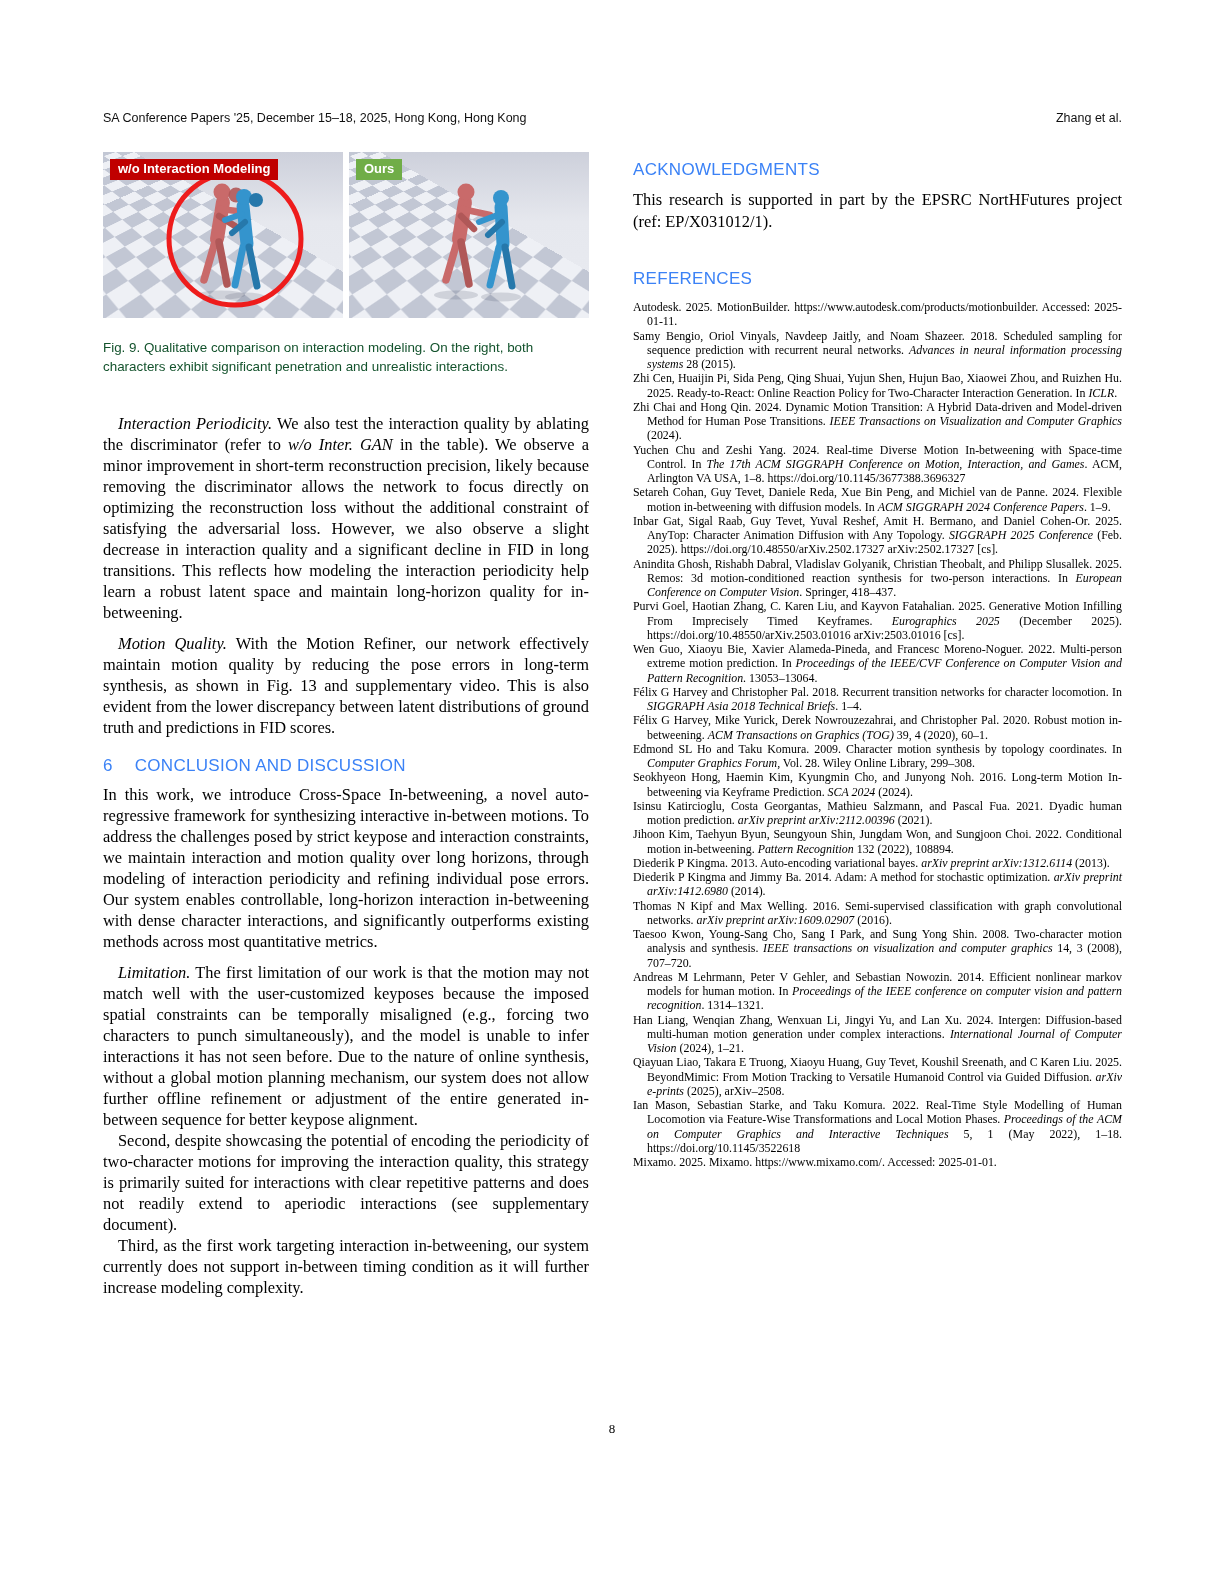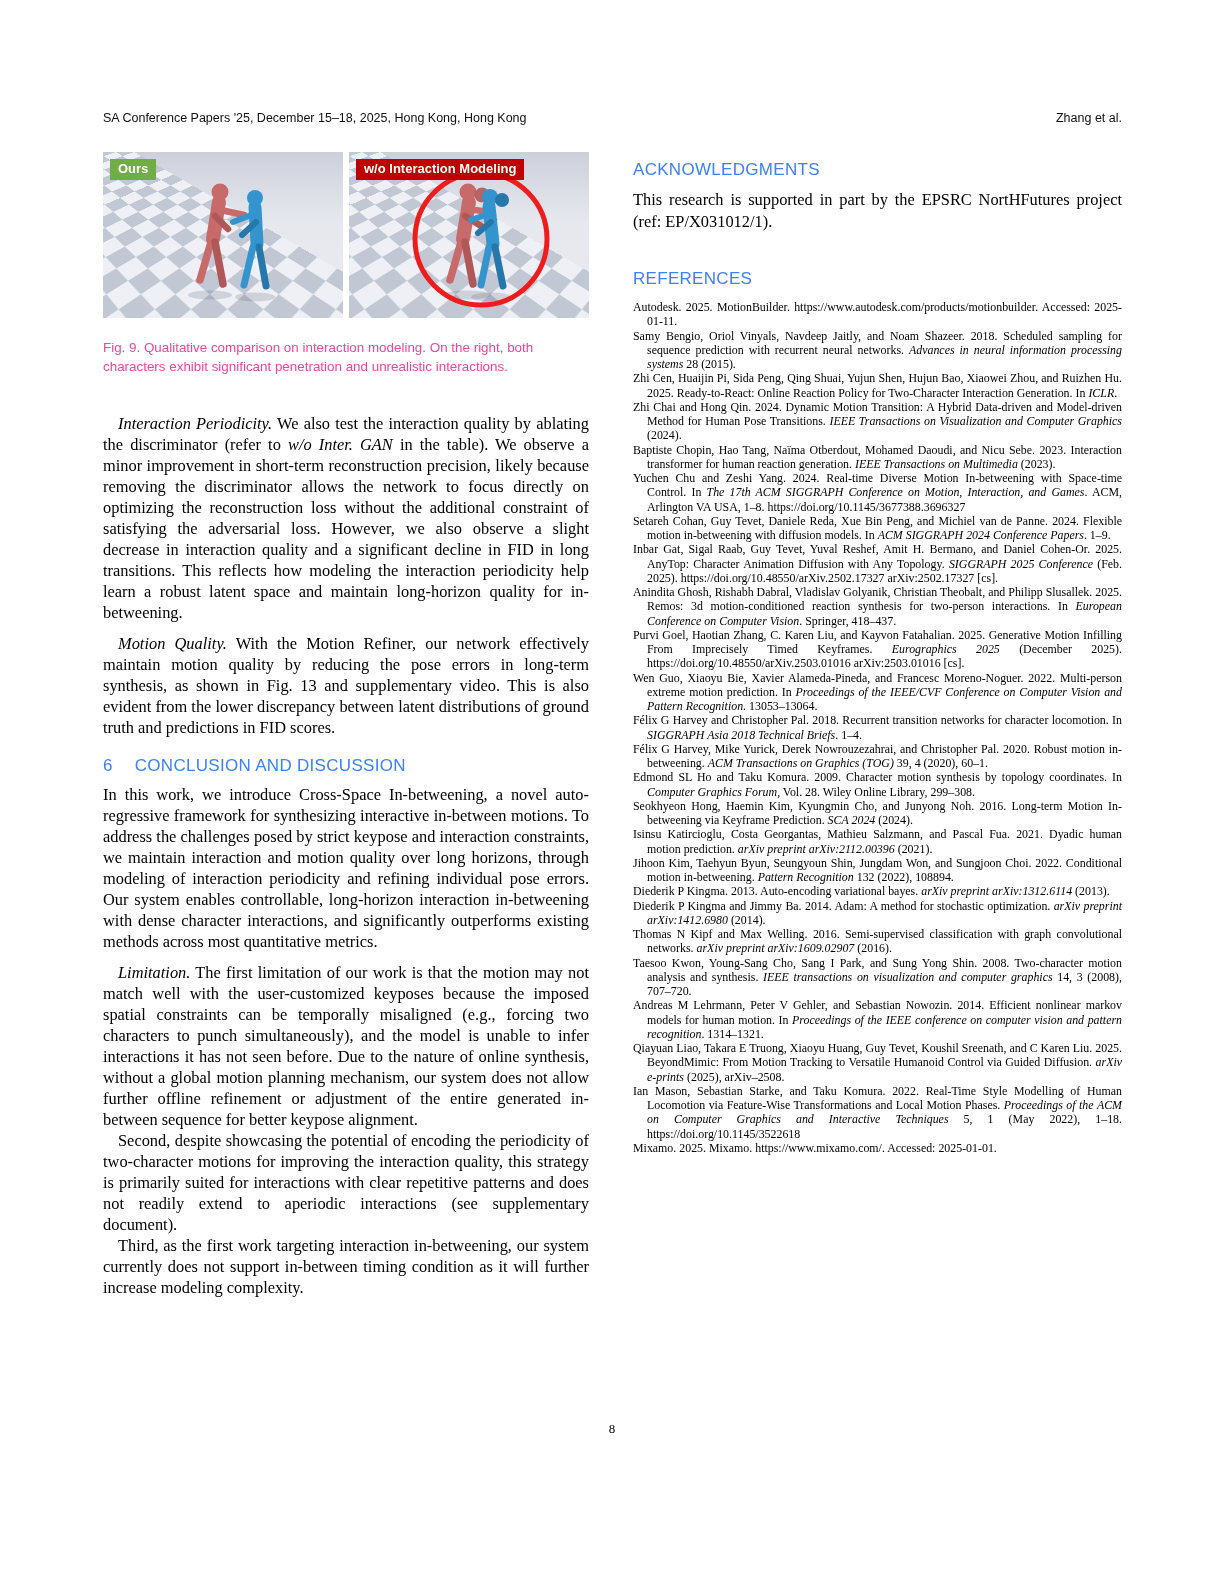--- a/index.html
+++ b/index.html
@@ -34,21 +34,21 @@
   .chars { position:absolute; left:0; top:0; width:100%; height:100%; }
   .badge {
     position:absolute; top:7px; left:7px; padding:2px 8px 3px;
     font-family:"Liberation Sans", sans-serif; font-weight:700; font-size:13px;
     color:#fff; line-height:16px; white-space:nowrap;
   }
 
   
   .caption {
     margin:20px 0 0; font-family:"Liberation Sans", sans-serif;
-    font-size:13.4px; line-height:19px; color:#ec4899; text-align:left;
+    font-size:13.4px; line-height:19px; color:#14532d; text-align:left;
   }
   .body { margin:0; font-size:16.4px; line-height:21px; text-align:justify; }
   .indent { text-indent:15px; }
   .it { font-style:italic; }
   .mt-para1 { margin-top:37px; }
   .mt-para2 { margin-top:10px; }
   .section-heading {
     margin:18px 0 0; font-family:"Liberation Sans", sans-serif;
     font-weight:400; font-size:17px; letter-spacing:0.3px; color:#3b82f6;
   }
@@ -79,45 +79,20 @@
     <span>Zhang et al.</span>
   </div>
 
   <div class="col col-left">
 
     <div class="figure">
       <div class="panel">
         <div class="floor"></div>
         <svg class="chars" viewBox="0 0 240 166">
           <g>
-            <ellipse cx="107" cy="143" rx="22" ry="4.5" fill="rgba(50,55,80,0.16)"></ellipse>
-            <path d="M116 50 L110 87" stroke="var(--red-char)" stroke-width="14" stroke-linecap="round" fill="none"></path>
-            <circle cx="117" cy="40" r="8.5" fill="var(--red-char)"></circle>
-            <path d="M113 57 L141 63" stroke="var(--red-char)" stroke-width="6.5" stroke-linecap="round" fill="none"></path>
-            <path d="M112 64 L125 77" stroke="var(--red-char-dark)" stroke-width="6.5" stroke-linecap="round" fill="none"></path>
-            <path d="M108 90 L97 128" stroke="var(--red-char)" stroke-width="7.5" stroke-linecap="round" fill="none"></path>
-            <path d="M112 90 L120 132" stroke="var(--red-char-dark)" stroke-width="7.5" stroke-linecap="round" fill="none"></path>
-          </g>
-          <g>
-            <ellipse cx="152" cy="145" rx="20" ry="4.5" fill="rgba(50,55,80,0.16)"></ellipse>
-            <path d="M152 55 L154 92" stroke="var(--blue-char)" stroke-width="13" stroke-linecap="round" fill="none"></path>
-            <circle cx="152" cy="46" r="8" fill="var(--blue-char)"></circle>
-            <path d="M151 62 L130 70" stroke="var(--blue-char)" stroke-width="6" stroke-linecap="round" fill="none"></path>
-            <path d="M153 70 L139 83" stroke="var(--blue-char-dark)" stroke-width="6" stroke-linecap="round" fill="none"></path>
-            <path d="M150 95 L141 133" stroke="var(--blue-char)" stroke-width="7" stroke-linecap="round" fill="none"></path>
-            <path d="M156 95 L163 134" stroke="var(--blue-char-dark)" stroke-width="7" stroke-linecap="round" fill="none"></path>
-          </g>
-        </svg>
-        <span class="badge" style="background: rgb(112, 173, 71);">Ours</span>
-      </div>
-
-      <div class="panel">
-        <div class="floor"></div>
-        <svg class="chars" viewBox="0 0 240 166">
-          <g>
             <ellipse cx="118" cy="143" rx="24" ry="4.5" fill="rgba(50,55,80,0.16)"></ellipse>
             <path d="M120 50 L114 87" stroke="var(--red-char)" stroke-width="14" stroke-linecap="round" fill="none"></path>
             <circle cx="119" cy="40" r="8.5" fill="var(--red-char)"></circle>
             <circle cx="133" cy="43" r="7.5" fill="var(--red-char-dark)" opacity="0.9"></circle>
             <path d="M117 57 L142 60" stroke="var(--red-char)" stroke-width="6.5" stroke-linecap="round" fill="none"></path>
             <path d="M116 64 L132 74" stroke="var(--red-char-dark)" stroke-width="6.5" stroke-linecap="round" fill="none"></path>
             <path d="M112 90 L101 128" stroke="var(--red-char)" stroke-width="7.5" stroke-linecap="round" fill="none"></path>
             <path d="M116 90 L124 132" stroke="var(--red-char-dark)" stroke-width="7.5" stroke-linecap="round" fill="none"></path>
           </g>
           <g>
@@ -126,20 +101,45 @@
             <circle cx="141" cy="45" r="8" fill="var(--blue-char)"></circle>
             <circle cx="153" cy="48" r="7" fill="var(--blue-char-dark)"></circle>
             <path d="M139 62 L122 68" stroke="var(--blue-char)" stroke-width="6" stroke-linecap="round" fill="none"></path>
             <path d="M142 70 L129 81" stroke="var(--blue-char-dark)" stroke-width="6" stroke-linecap="round" fill="none"></path>
             <path d="M140 95 L132 133" stroke="var(--blue-char)" stroke-width="7" stroke-linecap="round" fill="none"></path>
             <path d="M146 95 L154 134" stroke="var(--blue-char-dark)" stroke-width="7" stroke-linecap="round" fill="none"></path>
           </g>
           <circle cx="132" cy="87" r="66" fill="none" stroke="var(--circle-red)" stroke-width="5"></circle>
         </svg>
         <span class="badge" style="background: rgb(192, 0, 0);">w/o Interaction Modeling</span>
+      </div>
+
+      <div class="panel">
+        <div class="floor"></div>
+        <svg class="chars" viewBox="0 0 240 166">
+          <g>
+            <ellipse cx="107" cy="143" rx="22" ry="4.5" fill="rgba(50,55,80,0.16)"></ellipse>
+            <path d="M116 50 L110 87" stroke="var(--red-char)" stroke-width="14" stroke-linecap="round" fill="none"></path>
+            <circle cx="117" cy="40" r="8.5" fill="var(--red-char)"></circle>
+            <path d="M113 57 L141 63" stroke="var(--red-char)" stroke-width="6.5" stroke-linecap="round" fill="none"></path>
+            <path d="M112 64 L125 77" stroke="var(--red-char-dark)" stroke-width="6.5" stroke-linecap="round" fill="none"></path>
+            <path d="M108 90 L97 128" stroke="var(--red-char)" stroke-width="7.5" stroke-linecap="round" fill="none"></path>
+            <path d="M112 90 L120 132" stroke="var(--red-char-dark)" stroke-width="7.5" stroke-linecap="round" fill="none"></path>
+          </g>
+          <g>
+            <ellipse cx="152" cy="145" rx="20" ry="4.5" fill="rgba(50,55,80,0.16)"></ellipse>
+            <path d="M152 55 L154 92" stroke="var(--blue-char)" stroke-width="13" stroke-linecap="round" fill="none"></path>
+            <circle cx="152" cy="46" r="8" fill="var(--blue-char)"></circle>
+            <path d="M151 62 L130 70" stroke="var(--blue-char)" stroke-width="6" stroke-linecap="round" fill="none"></path>
+            <path d="M153 70 L139 83" stroke="var(--blue-char-dark)" stroke-width="6" stroke-linecap="round" fill="none"></path>
+            <path d="M150 95 L141 133" stroke="var(--blue-char)" stroke-width="7" stroke-linecap="round" fill="none"></path>
+            <path d="M156 95 L163 134" stroke="var(--blue-char-dark)" stroke-width="7" stroke-linecap="round" fill="none"></path>
+          </g>
+        </svg>
+        <span class="badge" style="background: rgb(112, 173, 71);">Ours</span>
       </div>
     </div>
 
     <p class="caption">Fig. 9.  Qualitative comparison on interaction modeling. On the right, both characters exhibit significant penetration and unrealistic interactions.</p>
 
     <p class="body indent mt-para1"><span class="it">Interaction Periodicity.</span><span> We also test the interaction quality by ablating the discriminator (refer to </span><span class="it">w/o Inter. GAN</span><span> in the table). We observe a minor improvement in short-term reconstruction precision, likely because removing the discriminator allows the network to focus directly on optimizing the reconstruction loss without the additional constraint of satisfying the adversarial loss. However, we also observe a slight decrease in interaction quality and a significant decline in FID in long transitions. This reflects how modeling the interaction periodicity help learn a robust latent space and maintain long-horizon quality for in-betweening.</span></p>
     <p class="body indent mt-para2"><span class="it">Motion Quality.</span><span> With the Motion Refiner, our network effectively maintain motion quality by reducing the pose errors in long-term synthesis, as shown in Fig. 13 and supplementary video. This is also evident from the lower discrepancy between latent distributions of ground truth and predictions in FID scores.</span></p>
 
     <h2 class="section-heading">
       <span class="sec-num">6</span><span>CONCLUSION AND DISCUSSION</span>
@@ -154,38 +154,38 @@
   <div class="col col-right">
     <h2 class="section-heading ack-heading">ACKNOWLEDGMENTS</h2>
     <p class="body ack">This research is supported in part by the EPSRC NortHFutures project (ref: EP/X031012/1).</p>
 
     <h2 class="section-heading refs-heading">REFERENCES</h2>
     <div class="refs">
         <p class="ref"><span>Autodesk. 2025. MotionBuilder. https://www.autodesk.com/products/motionbuilder. Accessed: 2025-01-11.</span></p>
         <p class="ref"><span>Samy Bengio, Oriol Vinyals, Navdeep Jaitly, and Noam Shazeer. 2018. Scheduled sampling for sequence prediction with recurrent neural networks. </span><span class="it">Advances in neural information processing systems</span><span> 28 (2015).</span></p>
         <p class="ref"><span>Zhi Cen, Huaijin Pi, Sida Peng, Qing Shuai, Yujun Shen, Hujun Bao, Xiaowei Zhou, and Ruizhen Hu. 2025. Ready-to-React: Online Reaction Policy for Two-Character Interaction Generation. In </span><span class="it">ICLR</span><span>.</span></p>
         <p class="ref"><span>Zhi Chai and Hong Qin. 2024. Dynamic Motion Transition: A Hybrid Data-driven and Model-driven Method for Human Pose Transitions. </span><span class="it">IEEE Transactions on Visualization and Computer Graphics</span><span> (2024).</span></p>
-        <p class="ref"><span>Baptiste Chopin, Hao Tang, Naïma Otberdout, Mohamed Daoudi, and Nicu Sebe. 2023. Interaction transformer for human reaction generation. </span><span class="it">IEEE Transactions on Multimedia</span><span> (2023).</span></p>
         <p class="ref"><span>Yuchen Chu and Zeshi Yang. 2024. Real-time Diverse Motion In-betweening with Space-time Control. In </span><span class="it">The 17th ACM SIGGRAPH Conference on Motion, Interaction, and Games</span><span>. ACM, Arlington VA USA, 1–8. https://doi.org/10.1145/3677388.3696327</span></p>
         <p class="ref"><span>Setareh Cohan, Guy Tevet, Daniele Reda, Xue Bin Peng, and Michiel van de Panne. 2024. Flexible motion in-betweening with diffusion models. In </span><span class="it">ACM SIGGRAPH 2024 Conference Papers</span><span>. 1–9.</span></p>
         <p class="ref"><span>Inbar Gat, Sigal Raab, Guy Tevet, Yuval Reshef, Amit H. Bermano, and Daniel Cohen-Or. 2025. AnyTop: Character Animation Diffusion with Any Topology. </span><span class="it">SIGGRAPH 2025 Conference</span><span> (Feb. 2025). https://doi.org/10.48550/arXiv.2502.17327 arXiv:2502.17327 [cs].</span></p>
         <p class="ref"><span>Anindita Ghosh, Rishabh Dabral, Vladislav Golyanik, Christian Theobalt, and Philipp Slusallek. 2025. Remos: 3d motion-conditioned reaction synthesis for two-person interactions. In </span><span class="it">European Conference on Computer Vision</span><span>. Springer, 418–437.</span></p>
         <p class="ref"><span>Purvi Goel, Haotian Zhang, C. Karen Liu, and Kayvon Fatahalian. 2025. Generative Motion Infilling From Imprecisely Timed Keyframes. </span><span class="it">Eurographics 2025</span><span> (December 2025). https://doi.org/10.48550/arXiv.2503.01016 arXiv:2503.01016 [cs].</span></p>
         <p class="ref"><span>Wen Guo, Xiaoyu Bie, Xavier Alameda-Pineda, and Francesc Moreno-Noguer. 2022. Multi-person extreme motion prediction. In </span><span class="it">Proceedings of the IEEE/CVF Conference on Computer Vision and Pattern Recognition</span><span>. 13053–13064.</span></p>
         <p class="ref"><span>Félix G Harvey and Christopher Pal. 2018. Recurrent transition networks for character locomotion. In </span><span class="it">SIGGRAPH Asia 2018 Technical Briefs</span><span>. 1–4.</span></p>
         <p class="ref"><span>Félix G Harvey, Mike Yurick, Derek Nowrouzezahrai, and Christopher Pal. 2020. Robust motion in-betweening. </span><span class="it">ACM Transactions on Graphics (TOG)</span><span> 39, 4 (2020), 60–1.</span></p>
         <p class="ref"><span>Edmond SL Ho and Taku Komura. 2009. Character motion synthesis by topology coordinates. In </span><span class="it">Computer Graphics Forum</span><span>, Vol. 28. Wiley Online Library, 299–308.</span></p>
         <p class="ref"><span>Seokhyeon Hong, Haemin Kim, Kyungmin Cho, and Junyong Noh. 2016. Long-term Motion In-betweening via Keyframe Prediction. </span><span class="it">SCA 2024</span><span> (2024).</span></p>
         <p class="ref"><span>Isinsu Katircioglu, Costa Georgantas, Mathieu Salzmann, and Pascal Fua. 2021. Dyadic human motion prediction. </span><span class="it">arXiv preprint arXiv:2112.00396</span><span> (2021).</span></p>
         <p class="ref"><span>Jihoon Kim, Taehyun Byun, Seungyoun Shin, Jungdam Won, and Sungjoon Choi. 2022. Conditional motion in-betweening. </span><span class="it">Pattern Recognition</span><span> 132 (2022), 108894.</span></p>
         <p class="ref"><span>Diederik P Kingma. 2013. Auto-encoding variational bayes. </span><span class="it">arXiv preprint arXiv:1312.6114</span><span> (2013).</span></p>
         <p class="ref"><span>Diederik P Kingma and Jimmy Ba. 2014. Adam: A method for stochastic optimization. </span><span class="it">arXiv preprint arXiv:1412.6980</span><span> (2014).</span></p>
         <p class="ref"><span>Thomas N Kipf and Max Welling. 2016. Semi-supervised classification with graph convolutional networks. </span><span class="it">arXiv preprint arXiv:1609.02907</span><span> (2016).</span></p>
         <p class="ref"><span>Taesoo Kwon, Young-Sang Cho, Sang I Park, and Sung Yong Shin. 2008. Two-character motion analysis and synthesis. </span><span class="it">IEEE transactions on visualization and computer graphics</span><span> 14, 3 (2008), 707–720.</span></p>
         <p class="ref"><span>Andreas M Lehrmann, Peter V Gehler, and Sebastian Nowozin. 2014. Efficient nonlinear markov models for human motion. In </span><span class="it">Proceedings of the IEEE conference on computer vision and pattern recognition</span><span>. 1314–1321.</span></p>
+        <p class="ref"><span>Han Liang, Wenqian Zhang, Wenxuan Li, Jingyi Yu, and Lan Xu. 2024. Intergen: Diffusion-based multi-human motion generation under complex interactions. </span><span class="it">International Journal of Computer Vision</span><span> (2024), 1–21.</span></p>
         <p class="ref"><span>Qiayuan Liao, Takara E Truong, Xiaoyu Huang, Guy Tevet, Koushil Sreenath, and C Karen Liu. 2025. BeyondMimic: From Motion Tracking to Versatile Humanoid Control via Guided Diffusion. </span><span class="it">arXiv e-prints</span><span> (2025), arXiv–2508.</span></p>
         <p class="ref"><span>Ian Mason, Sebastian Starke, and Taku Komura. 2022. Real-Time Style Modelling of Human Locomotion via Feature-Wise Transformations and Local Motion Phases. </span><span class="it">Proceedings of the ACM on Computer Graphics and Interactive Techniques</span><span> 5, 1 (May 2022), 1–18. https://doi.org/10.1145/3522618</span></p>
         <p class="ref"><span>Mixamo. 2025. Mixamo. https://www.mixamo.com/. Accessed: 2025-01-01.</span></p>
       </div>
   </div>
 
   <div class="page-number">8</div>
 </div>
 
 </body></html>

